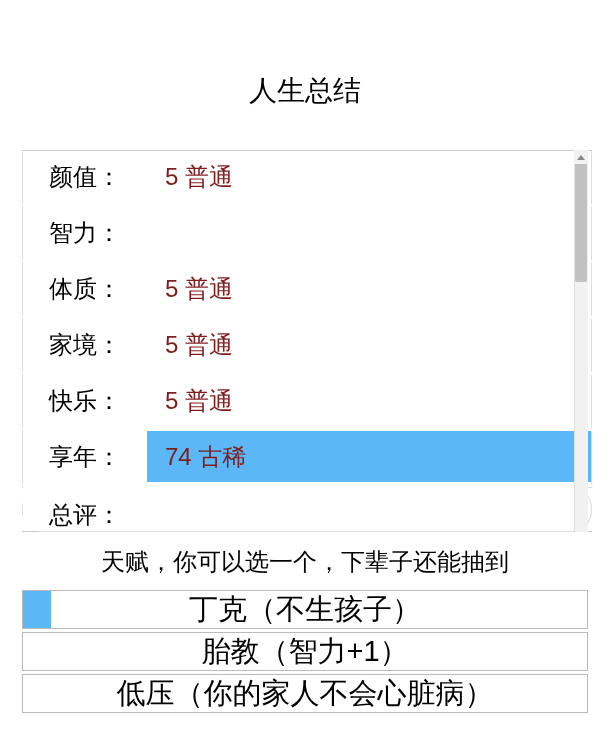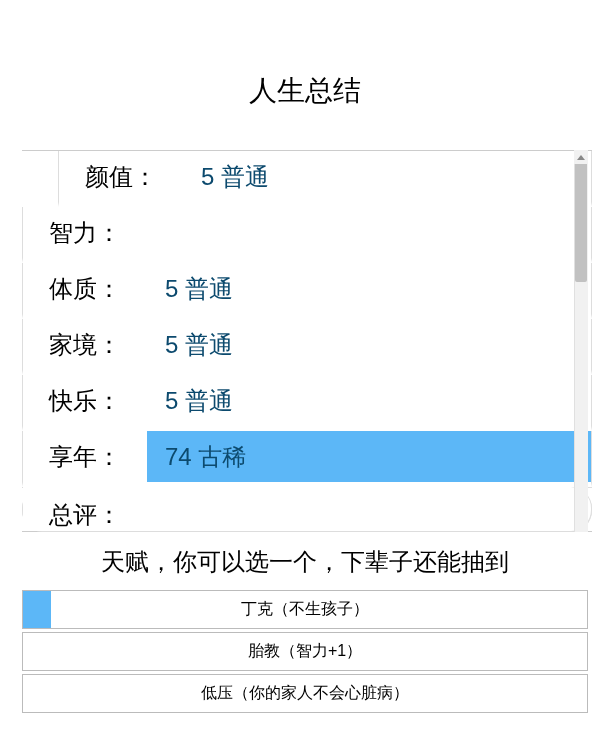--- a/index.html
+++ b/index.html
@@ -38,38 +38,37 @@
       align-items: stretch;
       border-bottom: 5px solid #fff;
       background: #fff;
       height: 56px;
       border-left: 1px solid #ddd;
       border-right: 1px solid #ddd;
       box-shadow: 0 1px 0 #ddd;
     }
     .stat-row:first-child {
       border-top: none;
-      margin-left: 36px;
     }
     .stat-label {
       width: 124px;
       display: flex;
       align-items: center;
       justify-content: center;
       font-size: 24px;
       color: #000;
       background: #fff;
     }
     .stat-value {
       flex: 1;
       display: flex;
       align-items: center;
       padding-left: 18px;
       font-size: 24px;
-      color: #0c4a6e;
+      color: #7f1d1d;
       background: #fff;
     }
     .stat-value.highlighted {
       background: #5cb7f7;
     }
     .stat-row.last-partial {
       height: 44px;
       border-bottom: none;
       border-radius: 21px;
     }
@@ -124,21 +123,21 @@
       margin-bottom: 12px;
       padding: 0 20px;
     }
     .talent-item {
       position: relative;
       border: 1px solid #bbb;
       height: 39px;
       display: flex;
       align-items: center;
       justify-content: center;
-      font-size: 16px;
+      font-size: 29px;
       color: #000;
       margin-bottom: 3px;
       background: #fff;
     }
     .talent-item .selected-bar {
       position: absolute;
       left: 0;
       top: 0;
       width: 28px;
       height: 100%;

